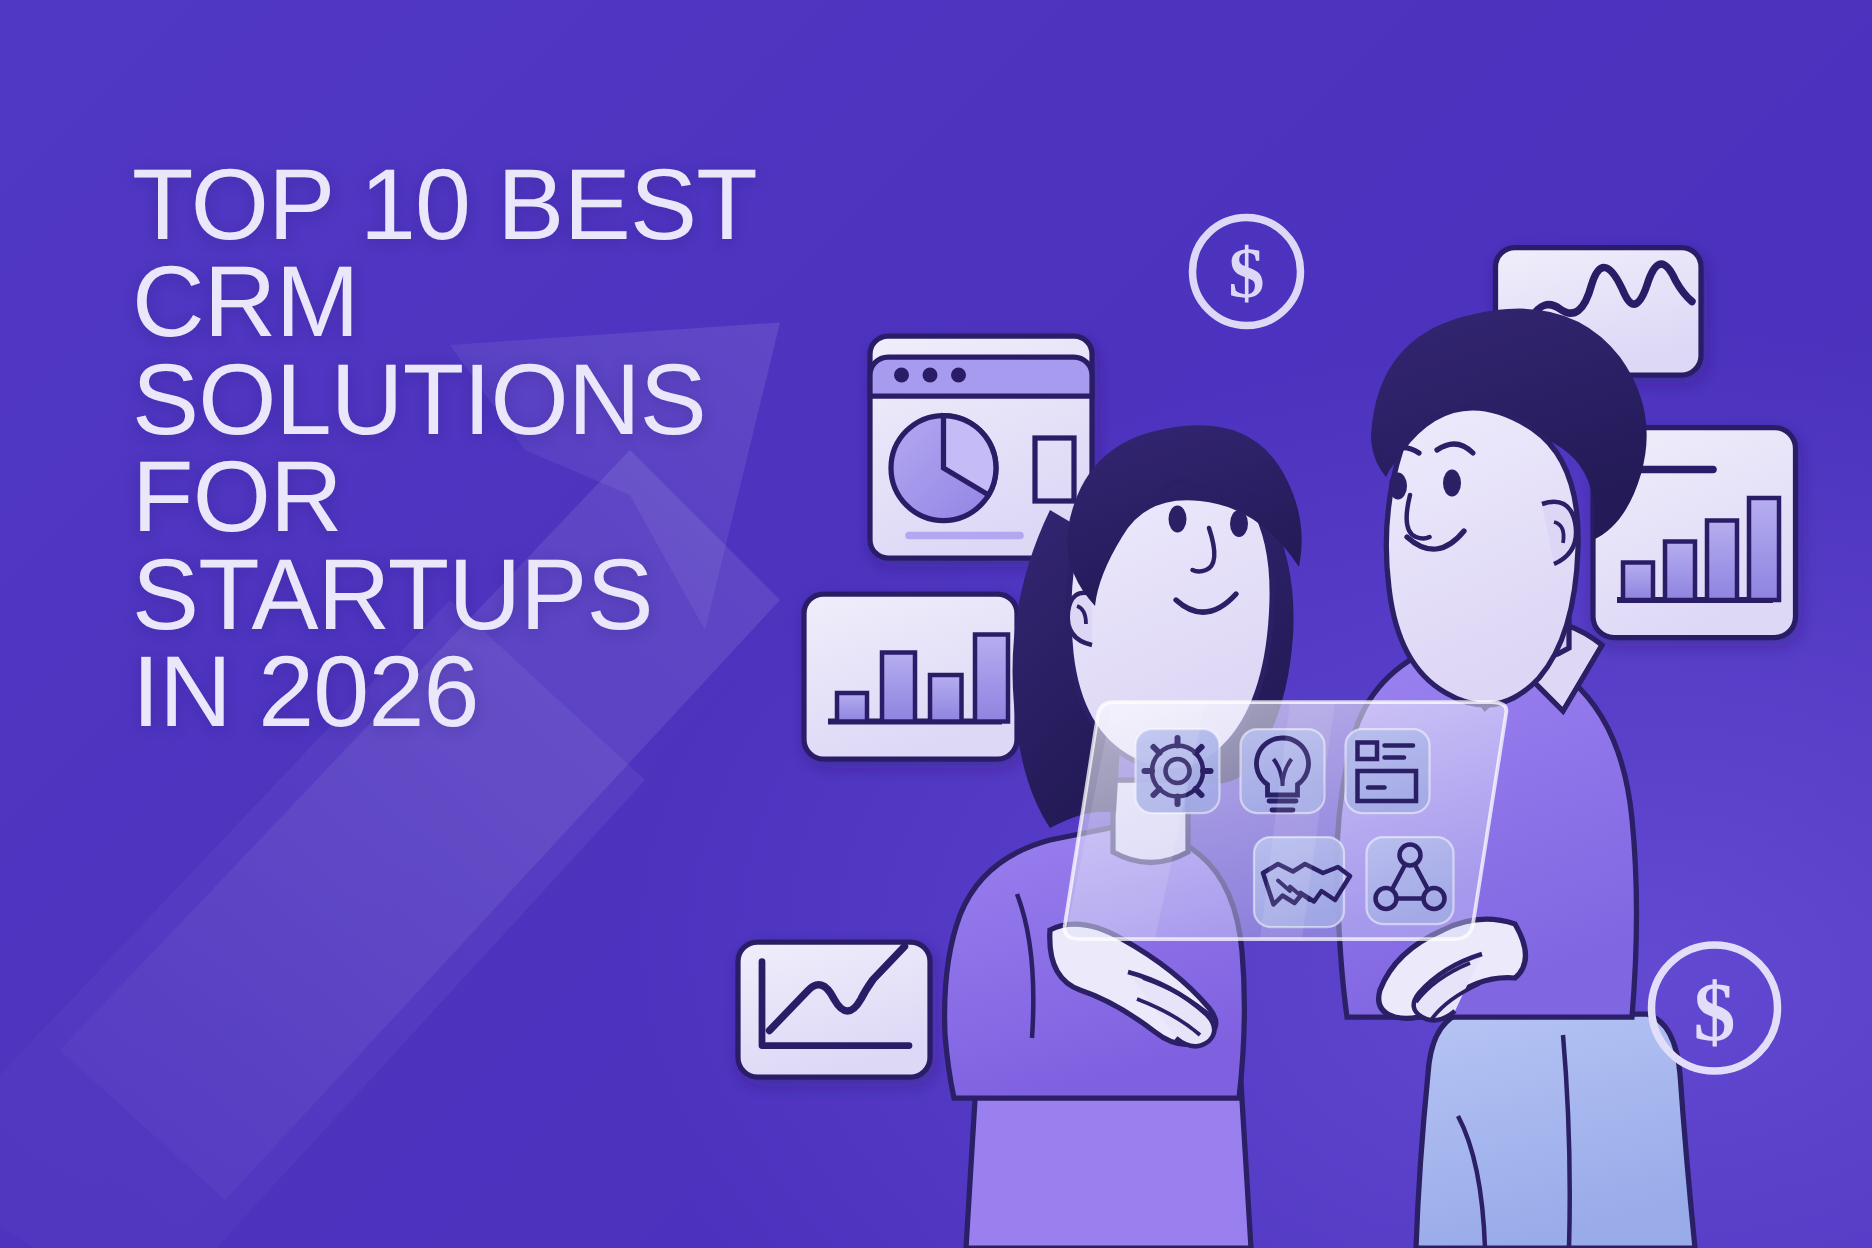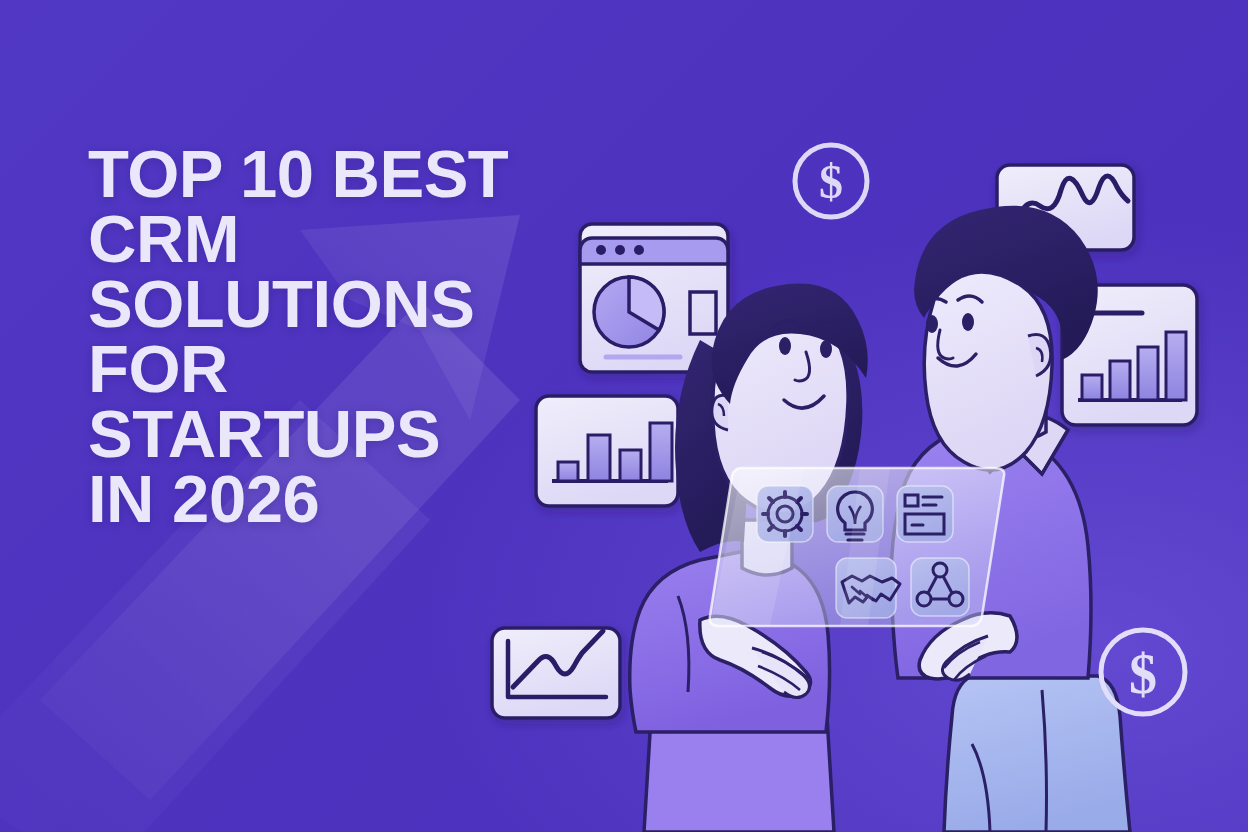--- a/index.html
+++ b/index.html
@@ -16,28 +16,27 @@
   }
 
   
   .bg-arrow{ position:absolute; left:0; top:0; width:1248px; height:832px; pointer-events:none; }
 
   
   .headline{
     position:absolute; left:88px; top:104px;
     width:540px;
     color:#eae7fb;
-    font-weight:bold;
+    font-weight:normal;
     font-size:67px;
     line-height:0.97;
     letter-spacing:-0.5px;
     text-transform:uppercase;
     text-shadow:0 2px 10px rgba(30,12,80,0.22);
     white-space:pre-line;
-    margin-top:37px;
   }
 
   
   .illo{ position:absolute; left:0; top:0; width:1248px; height:832px; }
 </style>
 </head>
 <body>
 
 <div id="banner">
 

